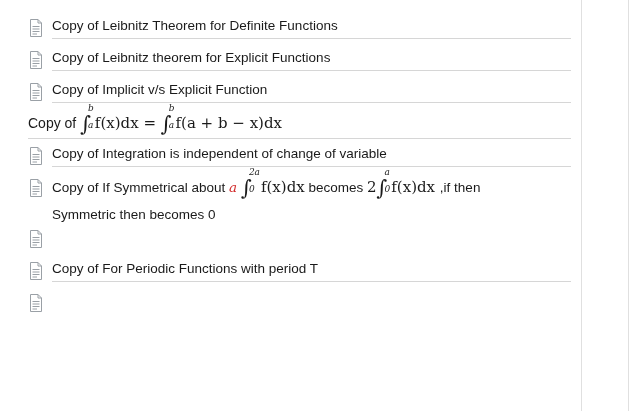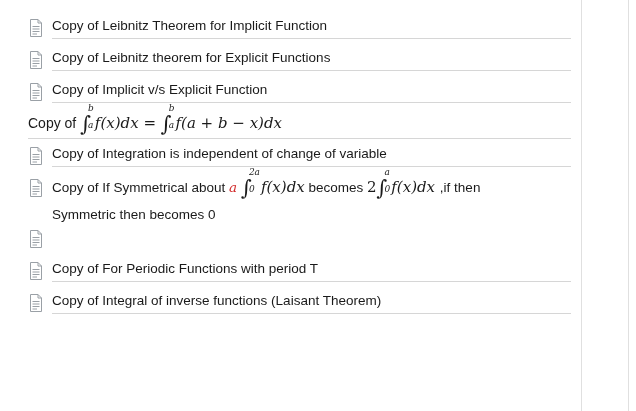--- a/index.html
+++ b/index.html
@@ -66,21 +66,20 @@
   .row.no-underline .row-text {
     border-bottom: none;
   }
 
   
   .math {
     font-family: "DejaVu Serif", "Liberation Serif", serif;
     font-size: 15px;
   }
   .mi {
-    font-style: italic;
   }
   .intg {
     font-family: "DejaVu Serif", serif;
     font-size: 21px;
     line-height: 0;
     position: relative;
     top: 3px;
     display: inline-block;
     vertical-align: baseline;
   }
@@ -130,21 +129,21 @@
         <path d="M2.5 0.5 H10 L13.5 4 V17.5 H2.5 Z" fill="#ffffff" stroke="#9aa0a6" stroke-width="1"></path>
         <path d="M10 0.5 V4 H13.5" fill="none" stroke="#9aa0a6" stroke-width="1"></path>
         <g stroke="#9aa0a6" stroke-width="1">
           <line x1="4.5" y1="7.5" x2="11.5" y2="7.5"></line>
           <line x1="4.5" y1="10" x2="11.5" y2="10"></line>
           <line x1="4.5" y1="12.5" x2="11.5" y2="12.5"></line>
           <line x1="4.5" y1="15" x2="9" y2="15"></line>
         </g>
       </svg>
     </span>
-    <span class="row-text">Copy of Leibnitz Theorem for Implicit Function</span>
+    <span class="row-text">Copy of Leibnitz Theorem for Definite Functions</span>
   </div>
 
   <div class="row">
     <span class="doc-icon">
       <svg width="16" height="18" viewBox="0 0 16 18">
         <path d="M2.5 0.5 H10 L13.5 4 V17.5 H2.5 Z" fill="#ffffff" stroke="#9aa0a6" stroke-width="1"></path>
         <path d="M10 0.5 V4 H13.5" fill="none" stroke="#9aa0a6" stroke-width="1"></path>
         <g stroke="#9aa0a6" stroke-width="1">
           <line x1="4.5" y1="7.5" x2="11.5" y2="7.5"></line>
           <line x1="4.5" y1="10" x2="11.5" y2="10"></line>
@@ -264,16 +263,15 @@
         <path d="M2.5 0.5 H10 L13.5 4 V17.5 H2.5 Z" fill="#ffffff" stroke="#9aa0a6" stroke-width="1"></path>
         <path d="M10 0.5 V4 H13.5" fill="none" stroke="#9aa0a6" stroke-width="1"></path>
         <g stroke="#9aa0a6" stroke-width="1">
           <line x1="4.5" y1="7.5" x2="11.5" y2="7.5"></line>
           <line x1="4.5" y1="10" x2="11.5" y2="10"></line>
           <line x1="4.5" y1="12.5" x2="11.5" y2="12.5"></line>
           <line x1="4.5" y1="15" x2="9" y2="15"></line>
         </g>
       </svg>
     </span>
-    <span class="row-text">Copy of Integral of inverse functions (Laisant Theorem)</span>
   </div>
 
 </div>
 
 </body></html>

